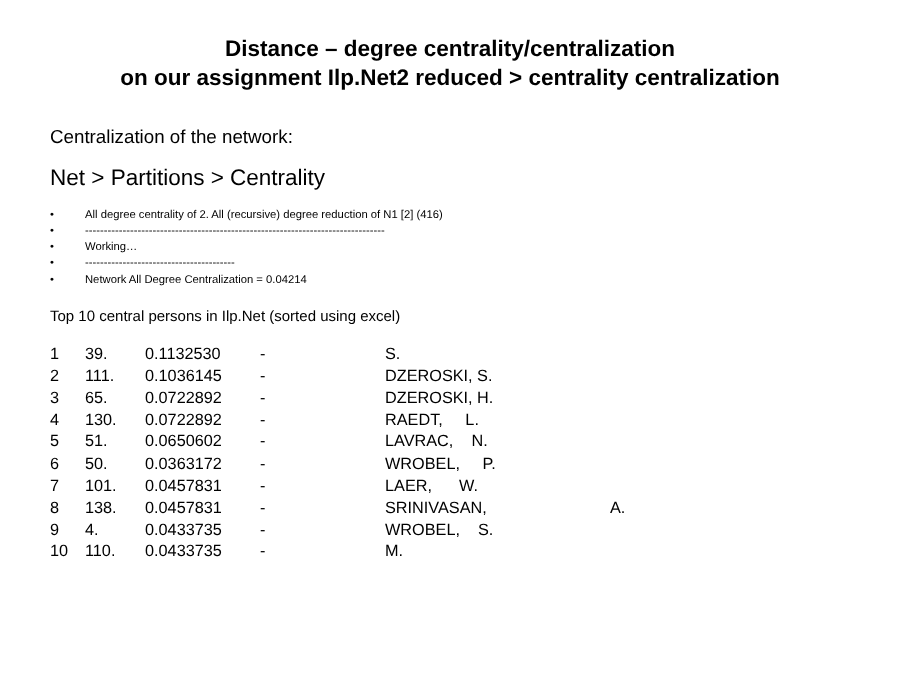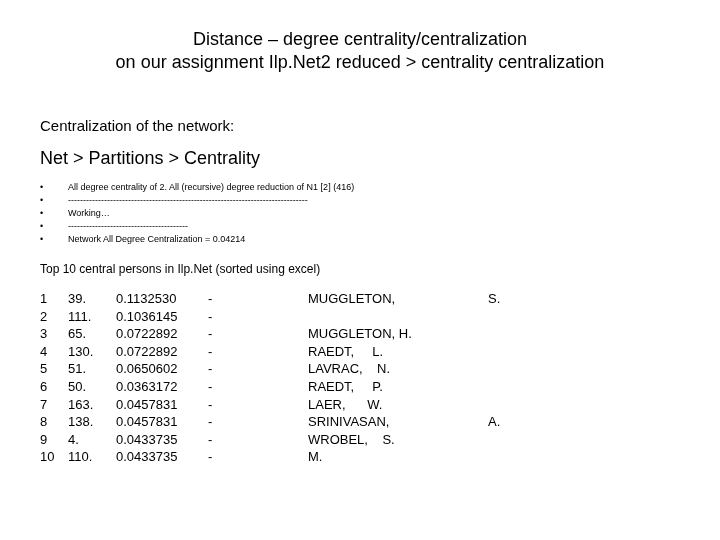--- a/index.html
+++ b/index.html
@@ -6,22 +6,23 @@
     body {
       width: 720px;
       height: 540px;
       background: #fff;
       font-family: Arial, Helvetica, sans-serif;
       color: #000;
       padding: 28px 40px 20px 40px;
     }
     .title-block {
       text-align: center;
-      margin-bottom: 44px;
+      margin-bottom: 28px;
       padding: 0 30px;
+      font-weight: bold;
     }
     .title-line {
       font-size: 18px;
       line-height: 1.25;
     }
     .subhead1 {
       font-size: 15px;
       margin-bottom: 14px;
     }
     .subhead2 {
@@ -81,23 +82,23 @@
     </div>
   <div class="bullet-row">
       <span class="bullet-dot">•</span>
       <span>Network All Degree Centralization = 0.04214</span>
     </div>
 </div>
 
 <div class="subhead3">Top 10 central persons in Ilp.Net (sorted using excel)</div>
 
 <div class="table-block">
-  <div class="table-row"><span class="c-rank">1</span><span class="c-id">39.</span><span class="c-val">0.1132530</span><span class="c-dash">-</span><span class="c-name">MUGGLETON,</span><span class="c-init">S.</span></div>
-  <div class="table-row"><span class="c-rank">2</span><span class="c-id">111.</span><span class="c-val">0.1036145</span><span class="c-dash">-</span><span class="c-init"></span></div>
-  <div class="table-row"><span class="c-rank">3</span><span class="c-id">65.</span><span class="c-val">0.0722892</span><span class="c-dash">-</span><span class="c-name">MUGGLETON, H.</span><span class="c-init"></span></div>
+  <div class="table-row"><span class="c-rank">1</span><span class="c-id">39.</span><span class="c-val">0.1132530</span><span class="c-dash">-</span><span class="c-init">S.</span></div>
+  <div class="table-row"><span class="c-rank">2</span><span class="c-id">111.</span><span class="c-val">0.1036145</span><span class="c-dash">-</span><span class="c-name">DZEROSKI, S.</span><span class="c-init"></span></div>
+  <div class="table-row"><span class="c-rank">3</span><span class="c-id">65.</span><span class="c-val">0.0722892</span><span class="c-dash">-</span><span class="c-name">DZEROSKI, H.</span><span class="c-init"></span></div>
   <div class="table-row"><span class="c-rank">4</span><span class="c-id">130.</span><span class="c-val">0.0722892</span><span class="c-dash">-</span><span class="c-name">RAEDT,     L.</span><span class="c-init"></span></div>
   <div class="table-row"><span class="c-rank">5</span><span class="c-id">51.</span><span class="c-val">0.0650602</span><span class="c-dash">-</span><span class="c-name">LAVRAC,    N.</span><span class="c-init"></span></div>
-  <div class="table-row"><span class="c-rank">6</span><span class="c-id">50.</span><span class="c-val">0.0363172</span><span class="c-dash">-</span><span class="c-name">RAEDT,     P.</span><span class="c-init"></span></div>
-  <div class="table-row"><span class="c-rank">7</span><span class="c-id">163.</span><span class="c-val">0.0457831</span><span class="c-dash">-</span><span class="c-name">LAER,      W.</span><span class="c-init"></span></div>
+  <div class="table-row"><span class="c-rank">6</span><span class="c-id">50.</span><span class="c-val">0.0363172</span><span class="c-dash">-</span><span class="c-name">WROBEL,     P.</span><span class="c-init"></span></div>
+  <div class="table-row"><span class="c-rank">7</span><span class="c-id">101.</span><span class="c-val">0.0457831</span><span class="c-dash">-</span><span class="c-name">LAER,      W.</span><span class="c-init"></span></div>
   <div class="table-row"><span class="c-rank">8</span><span class="c-id">138.</span><span class="c-val">0.0457831</span><span class="c-dash">-</span><span class="c-name">SRINIVASAN,</span><span class="c-init">A.</span></div>
   <div class="table-row"><span class="c-rank">9</span><span class="c-id">4.</span><span class="c-val">0.0433735</span><span class="c-dash">-</span><span class="c-name">WROBEL,    S.</span><span class="c-init"></span></div>
   <div class="table-row"><span class="c-rank">10</span><span class="c-id">110.</span><span class="c-val">0.0433735</span><span class="c-dash">-</span><span class="c-init">M.</span></div>
 </div>
 
 </body></html>

